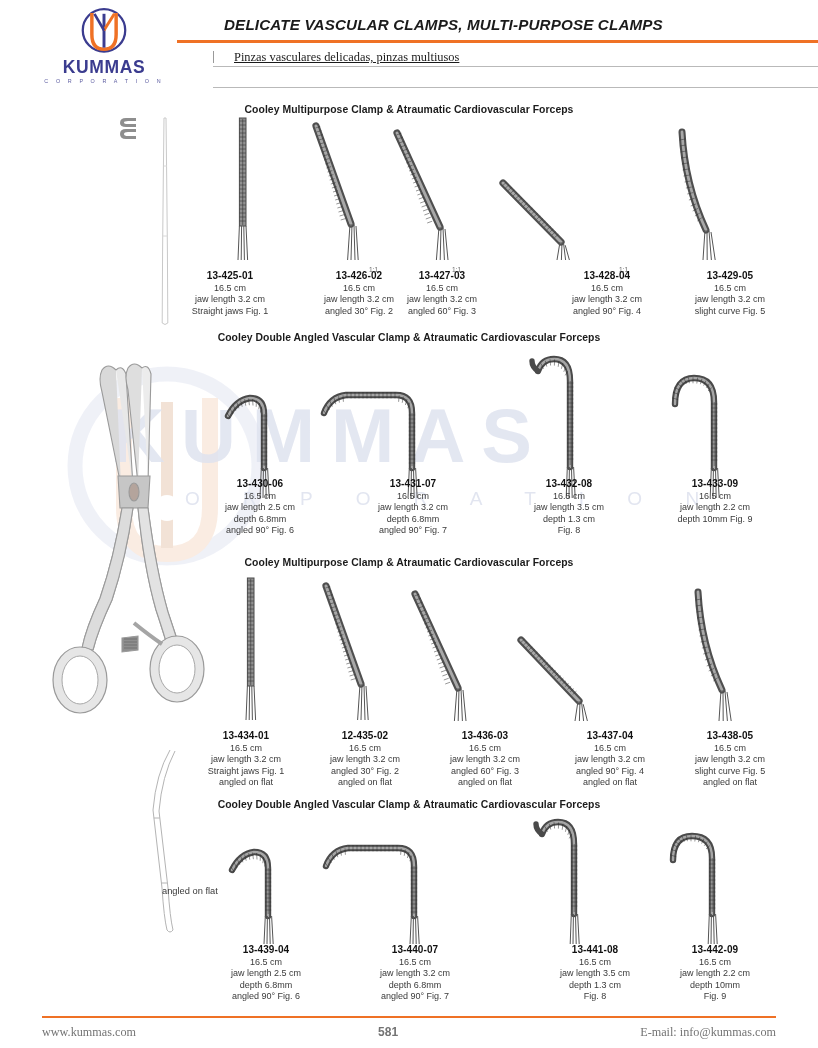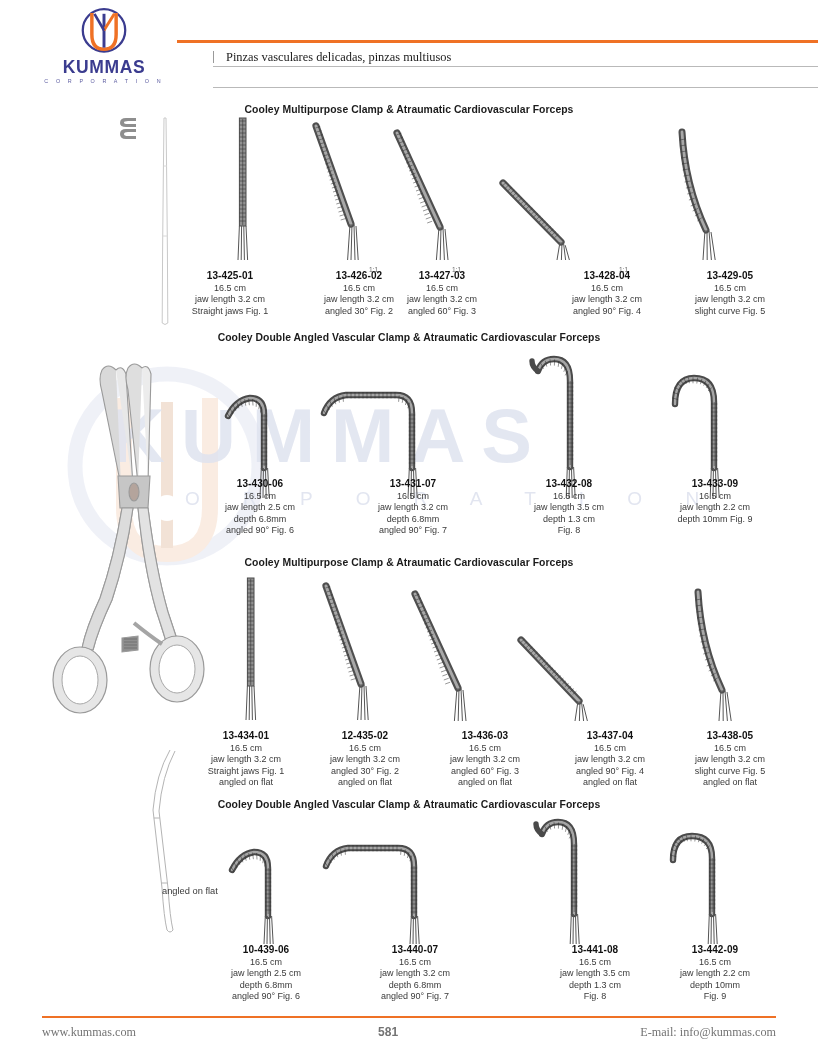--- a/index.html
+++ b/index.html
@@ -54,21 +54,21 @@
   }
   #lang-table { position:absolute; left:213px; top:48px; width:605px; }
   .lang-row { display:flex; height:19px; align-items:center; }
   .lang-row.top { border-bottom:1px solid #b9b9b9; }
   .lang-cell {
     font-family:"Liberation Serif", serif;
     font-size:12.4px; color:#1b1b1b; line-height:1;
     white-space:nowrap;
   }
   .lang-cell.left { width:286px; padding-left:3px; }
-  .lang-cell.right { width:302px; padding-left:12px; border-left:1px solid #9a9a9a; }
+  .lang-cell.right { width:302px; padding-left:20px; border-left:1px solid #9a9a9a;text-decoration:underline; }
   #lang-underline {
     position:absolute; left:213px; top:86.5px; width:605px; height:1px; background:#b9b9b9;
   }
 
   
   #content { position:absolute; left:0; top:0; width:716px; height:1048px; z-index:2; }
   .sec-title {
     position:absolute; width:818px; text-align:center;
     font-size:10.4px; font-weight:bold; color:#1b1b1b; letter-spacing:.05px;
   }
@@ -114,20 +114,21 @@
       <circle cx="30" cy="28" r="24.5" fill="none" stroke="#3b3c8f" stroke-width="2.6"></circle>
       <path d="M16 8 L16 33 Q16 50 30 50 Q44 50 44 33 L44 8" fill="none" stroke="#ef7125" stroke-width="4"></path>
       <path d="M30 9 L30 48" stroke="#3b3c8f" stroke-width="3.4" fill="none"></path>
       <path d="M30 28 L42 9" stroke="#ef7125" stroke-width="3.4" fill="none"></path>
       <path d="M30 28 L19 9" stroke="#3b3c8f" stroke-width="3" fill="none"></path>
     </svg>
     <div id="logo-word">KUMMAS</div>
     <div id="logo-sub">C O R P O R A T I O N</div>
   </div>
 
+  <div id="main-title">DELICATE VASCULAR CLAMPS, MULTI-PURPOSE CLAMPS</div>
   <div id="orange-rule"></div>
 
   <div id="lang-table">
     <div class="lang-row top">
       <div class="lang-cell right">Pinzas vasculares delicadas, pinzas multiusos</div>
     </div>
     <div class="lang-row">
     </div>
   </div>
   <div id="lang-underline"></div>
@@ -554,21 +555,21 @@
         <path d="M46.2 30 V84"></path>
       </g>
       <path d="M43.3 86 L42.2 116" stroke="#555" stroke-width="1" fill="none"></path>
       <path d="M45.4 86 L45.0 116" stroke="#555" stroke-width="1" fill="none"></path>
       <path d="M47.5 86 L48.2 116" stroke="#555" stroke-width="1" fill="none"></path>
       <path d="M49.6 86 L51.2 116" stroke="#555" stroke-width="1" fill="none"></path>
     </g>
   </svg>
 
   <div class="label" style="left:191px; top:944px;">
-    <span class="code">10-439-06</span><br>
+    <span class="code">13-439-04</span><br>
     <span>16.5 cm</span><br>
     <span>jaw length 2.5 cm</span><br>
     <span>depth 6.8mm</span><br>
     <span>angled 90° Fig. 6</span>
   </div>
   <div class="label" style="left:340px; top:944px;">
     <span class="code">13-440-07</span><br>
     <span>16.5 cm</span><br>
     <span>jaw length 3.2 cm</span><br>
     <span>depth 6.8mm</span><br>

